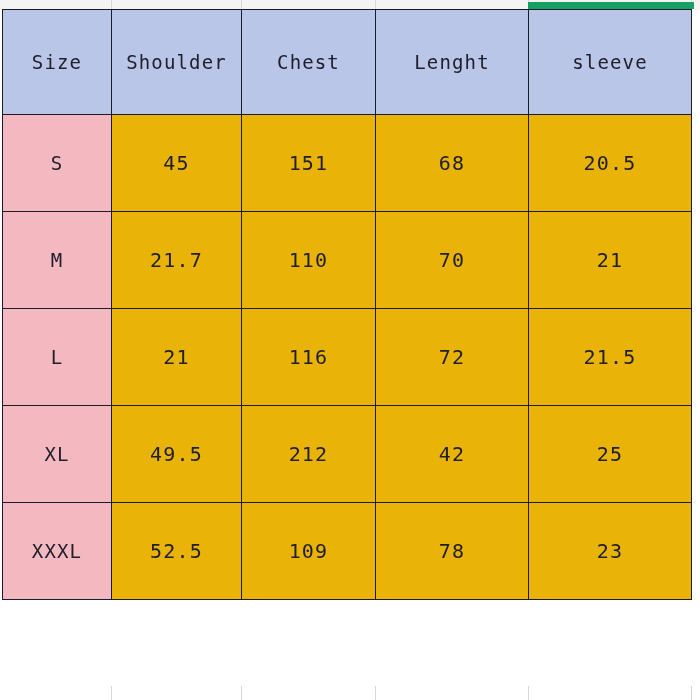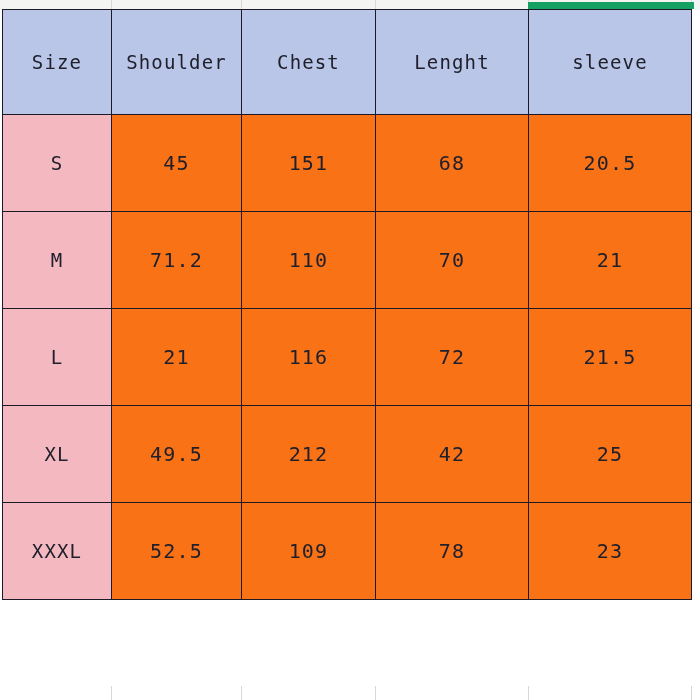--- a/index.html
+++ b/index.html
@@ -83,21 +83,21 @@
   }
 
   thead th {
     height: 104px;
     background: #b9c6e8;
     font-size: 19px;
   }
 
   tbody td {
     height: 96px;
-    background: #f97316;
+    background: #eab308;
     font-size: 20px;
   }
   tbody td.size-cell {
     background: #f4b8c1;
     font-size: 19px;
   }
 </style>
 </head>
 <body>
 
@@ -140,21 +140,21 @@
     <tbody>
       <tr>
         <td class="size-cell">S</td>
         <td>45</td>
         <td>151</td>
         <td>68</td>
         <td>20.5</td>
       </tr>
       <tr>
         <td class="size-cell">M</td>
-        <td>71.2</td>
+        <td>21.7</td>
         <td>110</td>
         <td>70</td>
         <td>21</td>
       </tr>
       <tr>
         <td class="size-cell">L</td>
         <td>21</td>
         <td>116</td>
         <td>72</td>
         <td>21.5</td>

